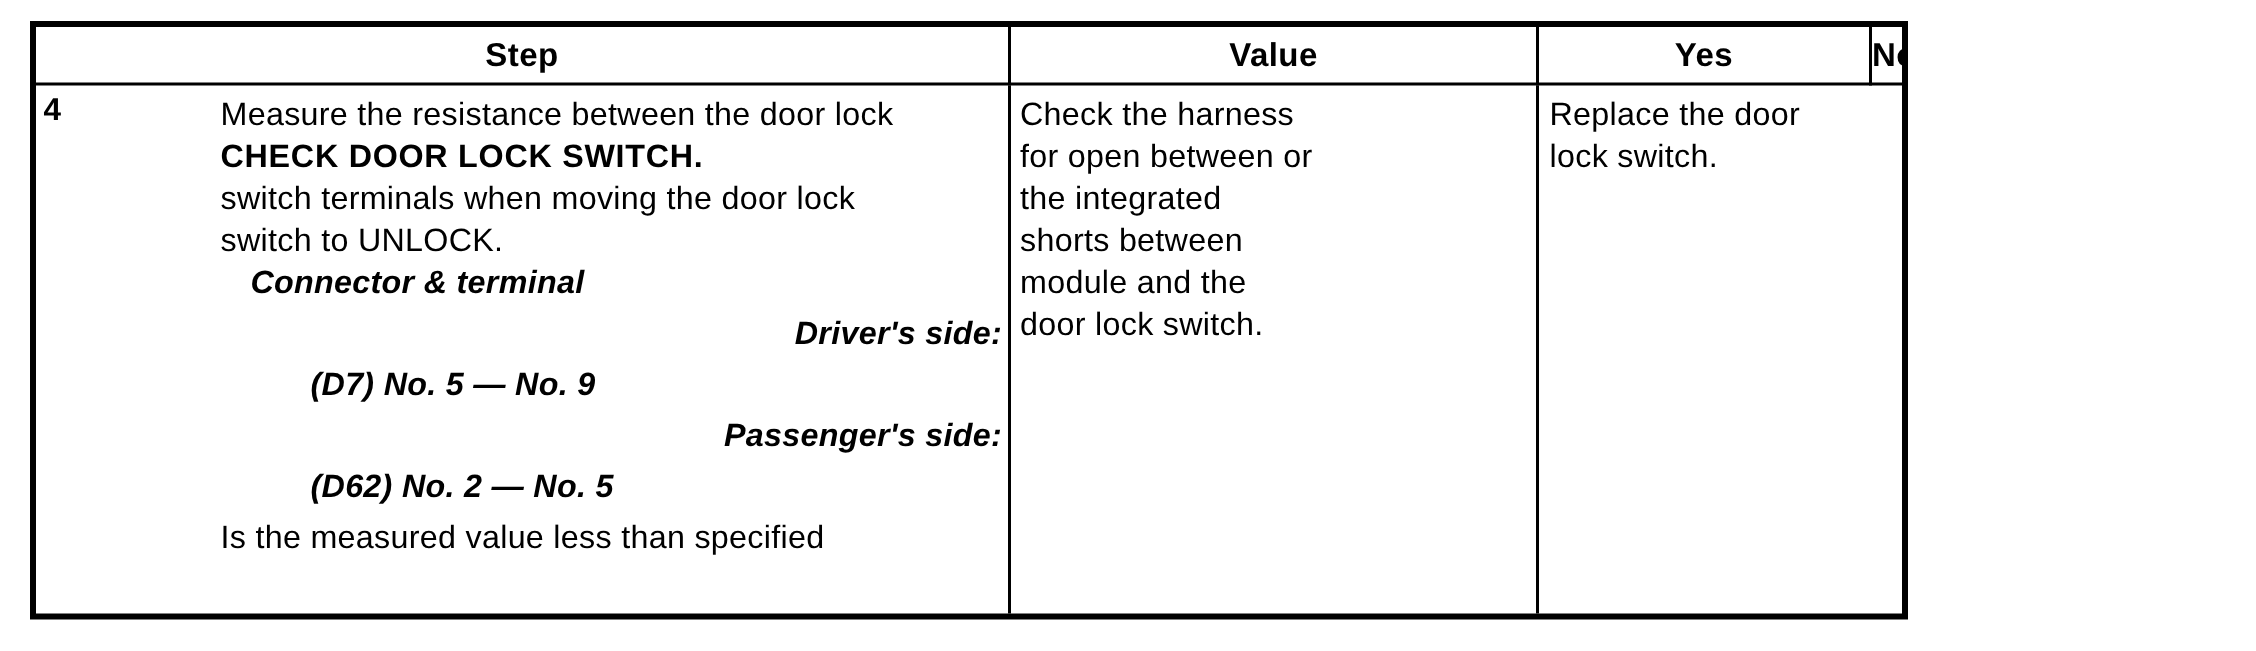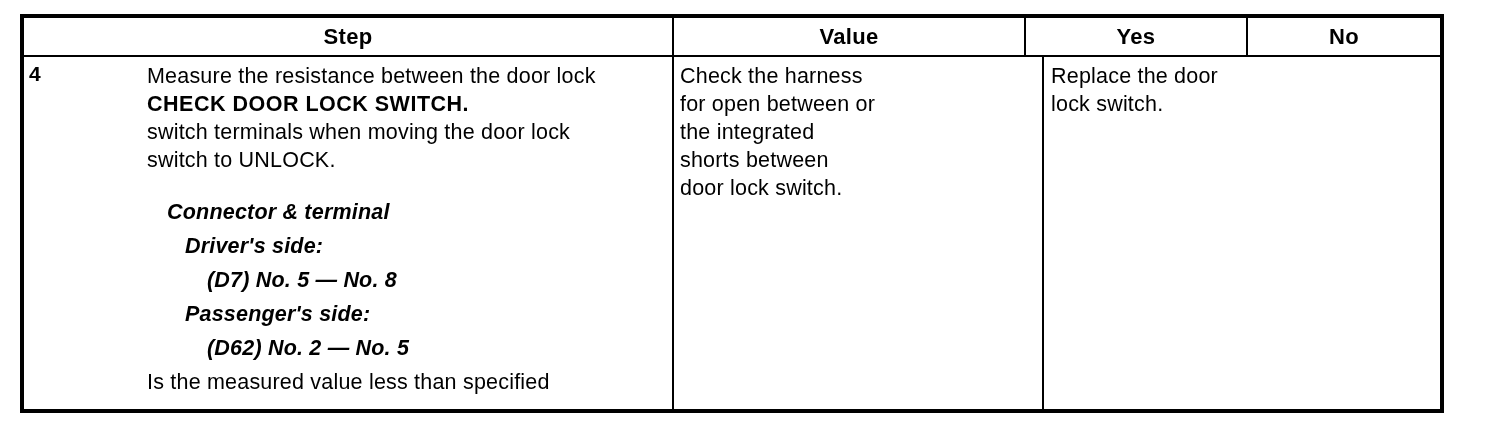--- a/index.html
+++ b/index.html
@@ -14,21 +14,21 @@
   .page {
     position: relative;
     width: 1504px;
     height: 434px;
     background: #ffffff;
   }
   .diag-table {
     position: absolute;
     left: 20px;
     top: 14px;
-    width: 1424px;
+    width: 1252px;
     height: 399px;
     border: 4px solid #000000;
     display: grid;
     grid-template-columns: 648px 352px 222px 1fr;
     grid-template-rows: 39px 1fr;
     background: #ffffff;
   }
   .cell {
     position: relative;
     overflow: hidden;
@@ -62,27 +62,27 @@
   }
   .line { white-space: nowrap; }
   .step-title {
     font-weight: bold;
     letter-spacing: 0.5px;
   }
   .spec {
     font-weight: bold;
     font-style: italic;
   }
-  .ind1 { margin-left: 20px; margin-top: 24px; }
-  .ind2 { margin-left: 38px; }
+  .ind1 { margin-left: 20px; }
+  .ind2 { margin-left: 38px; text-align: right; }
   .ind3 { margin-left: 60px; }
   .gap  { margin-top: 6px; }
   .value-cell { padding-left: 7px; }
   .yes-cell   { padding-left: 6px; padding-right: 13px; }
-  .no-cell    { padding-left: 7px; margin-left: 18px; }
+  .no-cell    { padding-left: 7px; }
 </style>
 </head>
 <body>
 
 <div class="page">
   <div class="diag-table">
 
     <div class="cell hdr">Step</div>
     <div class="cell hdr col-sep">Value</div>
     <div class="cell hdr col-sep">Yes</div>
@@ -90,33 +90,34 @@
 
     <div class="cell body-cell step-cell">
       <span class="step-num">4</span>
       <div class="step-content">
         <div class="line">Measure the resistance between the door lock</div>
         <div class="line step-title">CHECK DOOR LOCK SWITCH.</div>
         <div class="line">switch terminals when moving the door lock</div>
         <div class="line">switch to UNLOCK.</div>
         <div class="line spec ind1">Connector &amp; terminal</div>
         <div class="line spec ind2 gap">Driver's side:</div>
-        <div class="line spec ind3 gap">(D7) No. 5 — No. 8</div>
+        <div class="line spec ind3 gap">(D7) No. 5 — No. 9</div>
         <div class="line spec ind2 gap">Passenger's side:</div>
         <div class="line spec ind3 gap">(D62) No. 2 — No. 5</div>
         <div class="line gap">Is the measured value less than specified</div>
       </div>
     </div>
 
 
     <div class="cell body-cell col-sep yes-cell">
       <div class="line">Check the harness</div>
       <div class="line">for open between or</div>
       <div class="line">the integrated</div>
       <div class="line">shorts between</div>
+      <div class="line">module and the</div>
       <div class="line">door lock switch.</div>
     </div>
 
     <div class="cell body-cell col-sep no-cell">
       <div class="line">Replace the door</div>
       <div class="line">lock switch.</div>
     </div>
 
   </div>
 </div>

